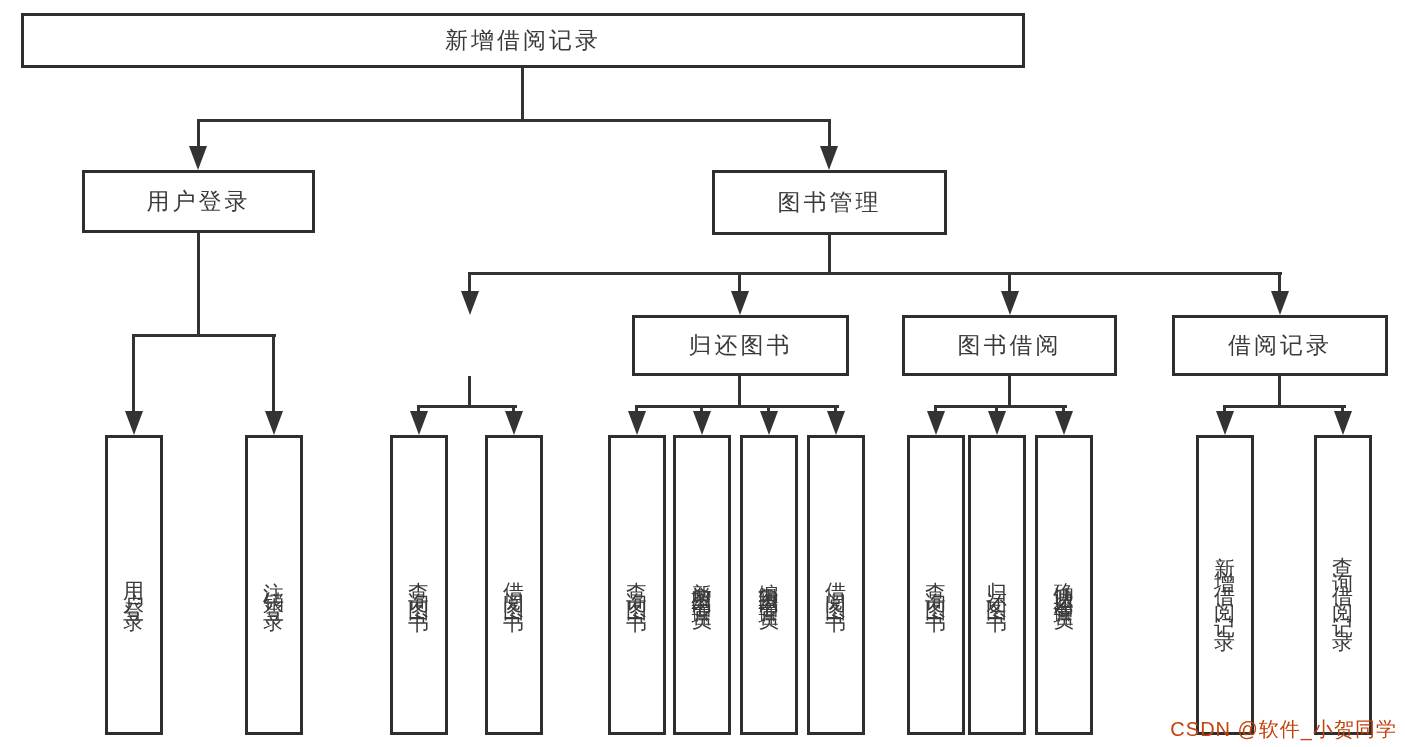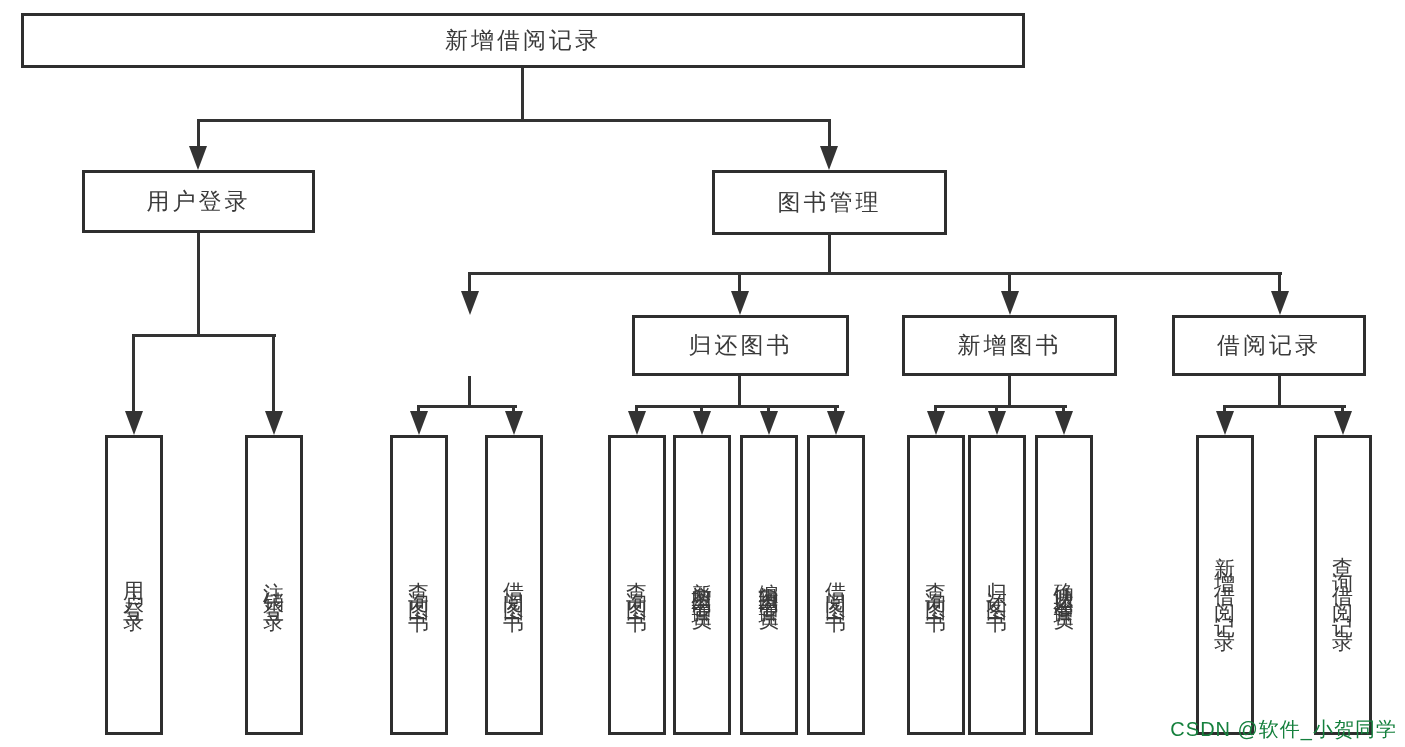--- a/index.html
+++ b/index.html
@@ -19,21 +19,21 @@
   .leaf.mid{letter-spacing:15px;}
   .leaf.dense{letter-spacing:4px;font-size:20px;}
   .line{position:absolute;background:#333333;}
   .arrow{
     position:absolute;width:0;height:0;
     border-left:9px solid transparent;border-right:9px solid transparent;
     border-top:24px solid #333333;
   }
   .watermark{
     position:absolute;right:8px;bottom:4px;font-size:20px;letter-spacing:1px;
-    color:#15803d;z-index:10;white-space:nowrap;
+    color:#c2410c;z-index:10;white-space:nowrap;
   }
 </style>
 </head>
 <body>
 
 <div id="canvas">
 
   <div class="box hbox" style="left:21px;top:13px;width:1004px;height:55px">
     <span>新增借阅记录</span>
   </div>
@@ -67,23 +67,23 @@
   <div class="line" style="left:1278px;top:272px;width:3px;height:21px"></div>
   <div class="arrow" style="left:461px;top:291px"></div>
   <div class="arrow" style="left:731px;top:291px"></div>
   <div class="arrow" style="left:1001px;top:291px"></div>
   <div class="arrow" style="left:1271px;top:291px"></div>
 
   <div class="box hbox" style="left:632px;top:315px;width:217px;height:61px">
     <span>归还图书</span>
   </div>
   <div class="box hbox" style="left:902px;top:315px;width:215px;height:61px">
-    <span>新增图书</span>
+    <span>图书借阅</span>
   </div>
-  <div class="box hbox" style="left:1172px;top:315px;width:194px;height:61px">
+  <div class="box hbox" style="left:1172px;top:315px;width:216px;height:61px">
     <span>借阅记录</span>
   </div>
 
   <div class="line" style="left:468px;top:376px;width:3px;height:31px"></div>
   <div class="line" style="left:417px;top:405px;width:100px;height:3px"></div>
   <div class="line" style="left:417px;top:405px;width:3px;height:9px"></div>
   <div class="line" style="left:512px;top:405px;width:3px;height:9px"></div>
   <div class="arrow" style="left:410px;top:411px"></div>
   <div class="arrow" style="left:505px;top:411px"></div>
 

